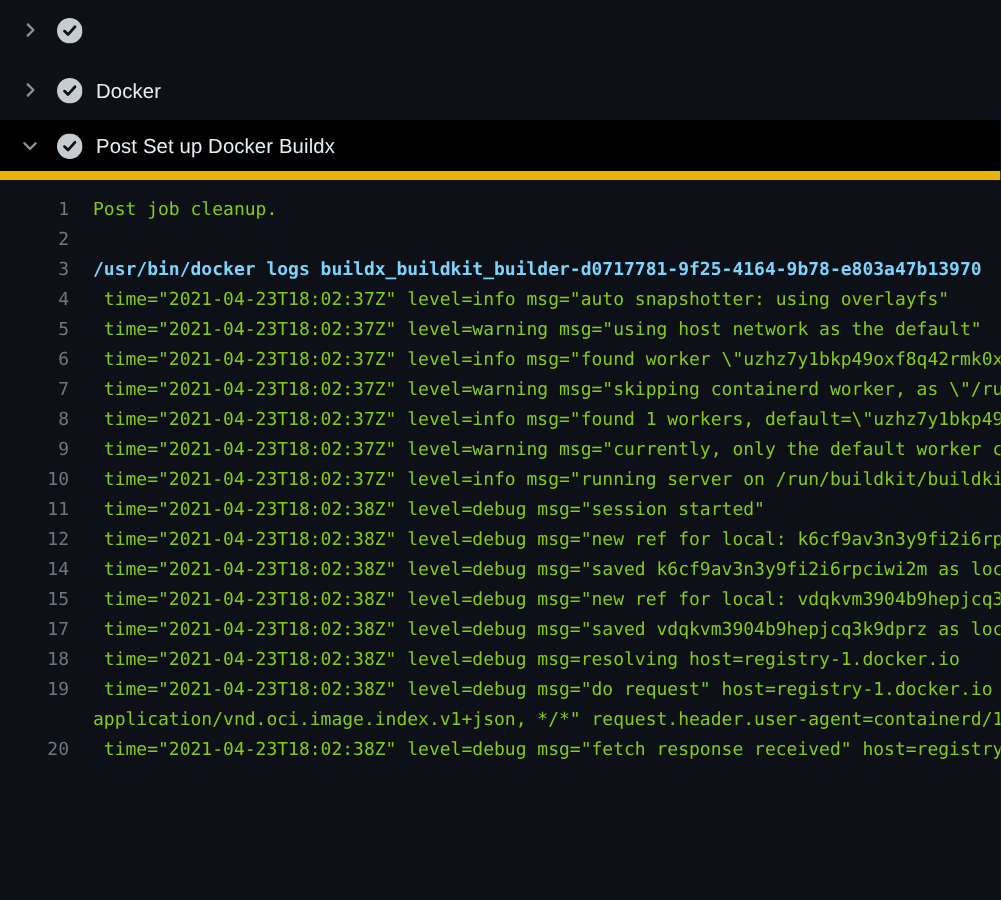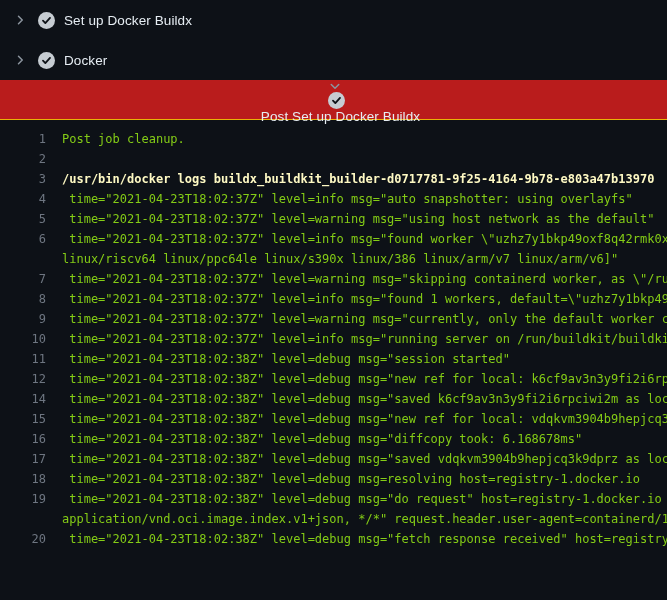--- a/index.html
+++ b/index.html
@@ -12,23 +12,22 @@
     font-family: "Liberation Sans", sans-serif;
   }
   .step-header {
     height: 40px;
     display: flex;
     align-items: center;
     padding-left: 14px;
     cursor: pointer;
   }
   .step-header.expanded {
-    background: #b91c1c;
-    border-bottom: 1px solid #eab308;
-    flex-direction: column;
+    background: #000000;
+    border-bottom: 6px solid #eab308;
   }
   .chev {
     width: 12px;
     height: 12px;
     margin-right: 12px;
     display: flex;
     align-items: center;
     justify-content: center;
     flex: none;
   }
@@ -62,21 +61,21 @@
     flex: none;
     text-align: right;
     color: #6e7681;
     user-select: none;
   }
   .lt {
     padding-left: 16px;
     color: #84cc16;
     flex: none;
   }
-  .kind-command .lt { color: #fef9c3; font-weight: bold; }
+  .kind-command .lt { color: #7dd3fc; font-weight: bold; }
   .kind-group .lt { color: #e6edf3; }
   .tri {
     display: inline-block;
     font-size: 9px;
     margin-right: 7px;
     vertical-align: 1px;
     color: #e6edf3;
   }
 </style>
 </head>
@@ -89,21 +88,20 @@
       <svg width="12" height="12" viewBox="0 0 16 16">
           <path d="M6 3l5 5-5 5" stroke="#8b949e" stroke-width="2" fill="none" stroke-linecap="round" stroke-linejoin="round"></path>
         </svg>
     </span>
     <span class="check">
       <svg width="17" height="17" viewBox="0 0 16 16">
           <circle cx="8" cy="8" r="8" fill="#c6ccd2"></circle>
           <path d="M4.7 8.2l2.2 2.2 4.4-4.9" stroke="#0d1117" stroke-width="1.7" fill="none" stroke-linecap="round" stroke-linejoin="round"></path>
         </svg>
     </span>
-    <span class="step-title">Set up Docker Buildx</span>
   </div>
 
   <div class="step-header">
     <span class="chev">
       <svg width="12" height="12" viewBox="0 0 16 16">
           <path d="M6 3l5 5-5 5" stroke="#8b949e" stroke-width="2" fill="none" stroke-linecap="round" stroke-linejoin="round"></path>
         </svg>
     </span>
     <span class="check">
       <svg width="17" height="17" viewBox="0 0 16 16">
@@ -131,30 +129,29 @@
   </div>
 
   <div class="log-body">
     <div>
         <div class="log-line kind-default"><span class="ln">1</span><span class="lt">Post job cleanup.</span></div>
         <div class="log-line kind-group"><span class="ln">2</span></div>
         <div class="log-line kind-command"><span class="ln">3</span><span class="lt">/usr/bin/docker logs buildx_buildkit_builder-d0717781-9f25-4164-9b78-e803a47b13970</span></div>
         <div class="log-line kind-default"><span class="ln">4</span><span class="lt"> time="2021-04-23T18:02:37Z" level=info msg="auto snapshotter: using overlayfs"</span></div>
         <div class="log-line kind-default"><span class="ln">5</span><span class="lt"> time="2021-04-23T18:02:37Z" level=warning msg="using host network as the default"</span></div>
         <div class="log-line kind-default"><span class="ln">6</span><span class="lt"> time="2021-04-23T18:02:37Z" level=info msg="found worker \"uzhz7y1bkp49oxf8q42rmk0xj</span></div>
-        <div class="log-line kind-wrap"><span class="ln"></span><span class="lt">linux/riscv64 linux/ppc64le linux/s390x linux/386 linux/arm/v7 linux/arm/v6]"</span></div>
+        <div class="log-line kind-wrap"><span class="ln"></span></div>
         <div class="log-line kind-default"><span class="ln">7</span><span class="lt"> time="2021-04-23T18:02:37Z" level=warning msg="skipping containerd worker, as \"/run</span></div>
         <div class="log-line kind-default"><span class="ln">8</span><span class="lt"> time="2021-04-23T18:02:37Z" level=info msg="found 1 workers, default=\"uzhz7y1bkp49o</span></div>
         <div class="log-line kind-default"><span class="ln">9</span><span class="lt"> time="2021-04-23T18:02:37Z" level=warning msg="currently, only the default worker ca</span></div>
         <div class="log-line kind-default"><span class="ln">10</span><span class="lt"> time="2021-04-23T18:02:37Z" level=info msg="running server on /run/buildkit/buildkit</span></div>
         <div class="log-line kind-default"><span class="ln">11</span><span class="lt"> time="2021-04-23T18:02:38Z" level=debug msg="session started"</span></div>
         <div class="log-line kind-default"><span class="ln">12</span><span class="lt"> time="2021-04-23T18:02:38Z" level=debug msg="new ref for local: k6cf9av3n3y9fi2i6rpc</span></div>
         <div class="log-line kind-default"><span class="ln">14</span><span class="lt"> time="2021-04-23T18:02:38Z" level=debug msg="saved k6cf9av3n3y9fi2i6rpciwi2m as loca</span></div>
         <div class="log-line kind-default"><span class="ln">15</span><span class="lt"> time="2021-04-23T18:02:38Z" level=debug msg="new ref for local: vdqkvm3904b9hepjcq3k</span></div>
-        <div class="log-line kind-default"><span class="ln">16</span><span class="lt"> time="2021-04-23T18:02:38Z" level=debug msg="diffcopy took: 6.168678ms"</span></div>
         <div class="log-line kind-default"><span class="ln">17</span><span class="lt"> time="2021-04-23T18:02:38Z" level=debug msg="saved vdqkvm3904b9hepjcq3k9dprz as loca</span></div>
         <div class="log-line kind-default"><span class="ln">18</span><span class="lt"> time="2021-04-23T18:02:38Z" level=debug msg=resolving host=registry-1.docker.io</span></div>
         <div class="log-line kind-default"><span class="ln">19</span><span class="lt"> time="2021-04-23T18:02:38Z" level=debug msg="do request" host=registry-1.docker.io r</span></div>
         <div class="log-line kind-wrap"><span class="ln"></span><span class="lt">application/vnd.oci.image.index.v1+json, */*" request.header.user-agent=containerd/1.4</span></div>
         <div class="log-line kind-default"><span class="ln">20</span><span class="lt"> time="2021-04-23T18:02:38Z" level=debug msg="fetch response received" host=registry-</span></div>
       </div>
   </div>
 
 </div>
 

